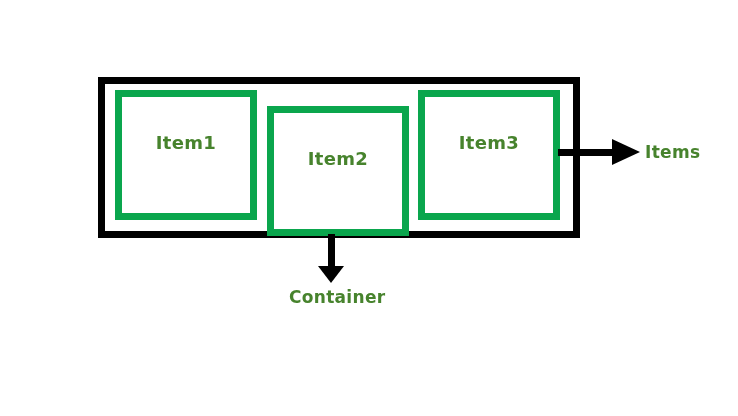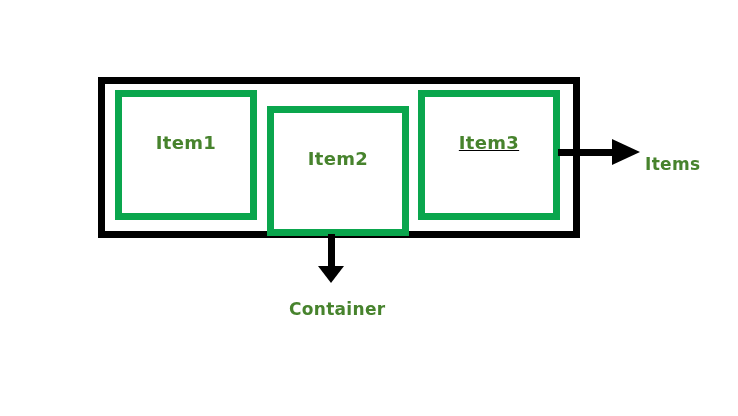--- a/index.html
+++ b/index.html
@@ -34,21 +34,21 @@
     width: 142px; height: 130px;
     border: 7px solid var(--item-border);
     display: flex;
     justify-content: center;
     align-items: flex-start;
     padding-top: 35px;
     background: var(--background);
   }
   .item-box.i1 { left: 115px; }
   .item-box.i2 { left: 267px; margin-top: 16px; }
-  .item-box.i3 { left: 418px; text-decoration: underline; }
+  .item-box.i3 { left: 418px; }
   .item-label {
     color: var(--text-green);
     font-size: 18px;
     font-weight: bold;
     line-height: 21px;
     letter-spacing: 0.3px;
   }
   .arrow-shaft-right {
     position: absolute;
     left: 558px; top: 149px;
@@ -78,21 +78,20 @@
     border-top: 17px solid var(--arrow);
   }
   .diagram-label {
     position: absolute;
     color: var(--text-green);
     font-size: 17px;
     font-weight: bold;
     line-height: 21px;
     letter-spacing: 0.3px;
     white-space: nowrap;
-    margin-top: 12px;
   }
   .items-label { left: 645px; top: 142px; }
   .container-label { left: 289px; top: 287px; }
 </style>
 </head>
 <body>
 
 <div class="canvas">
 
   <div class="container-box"></div>

